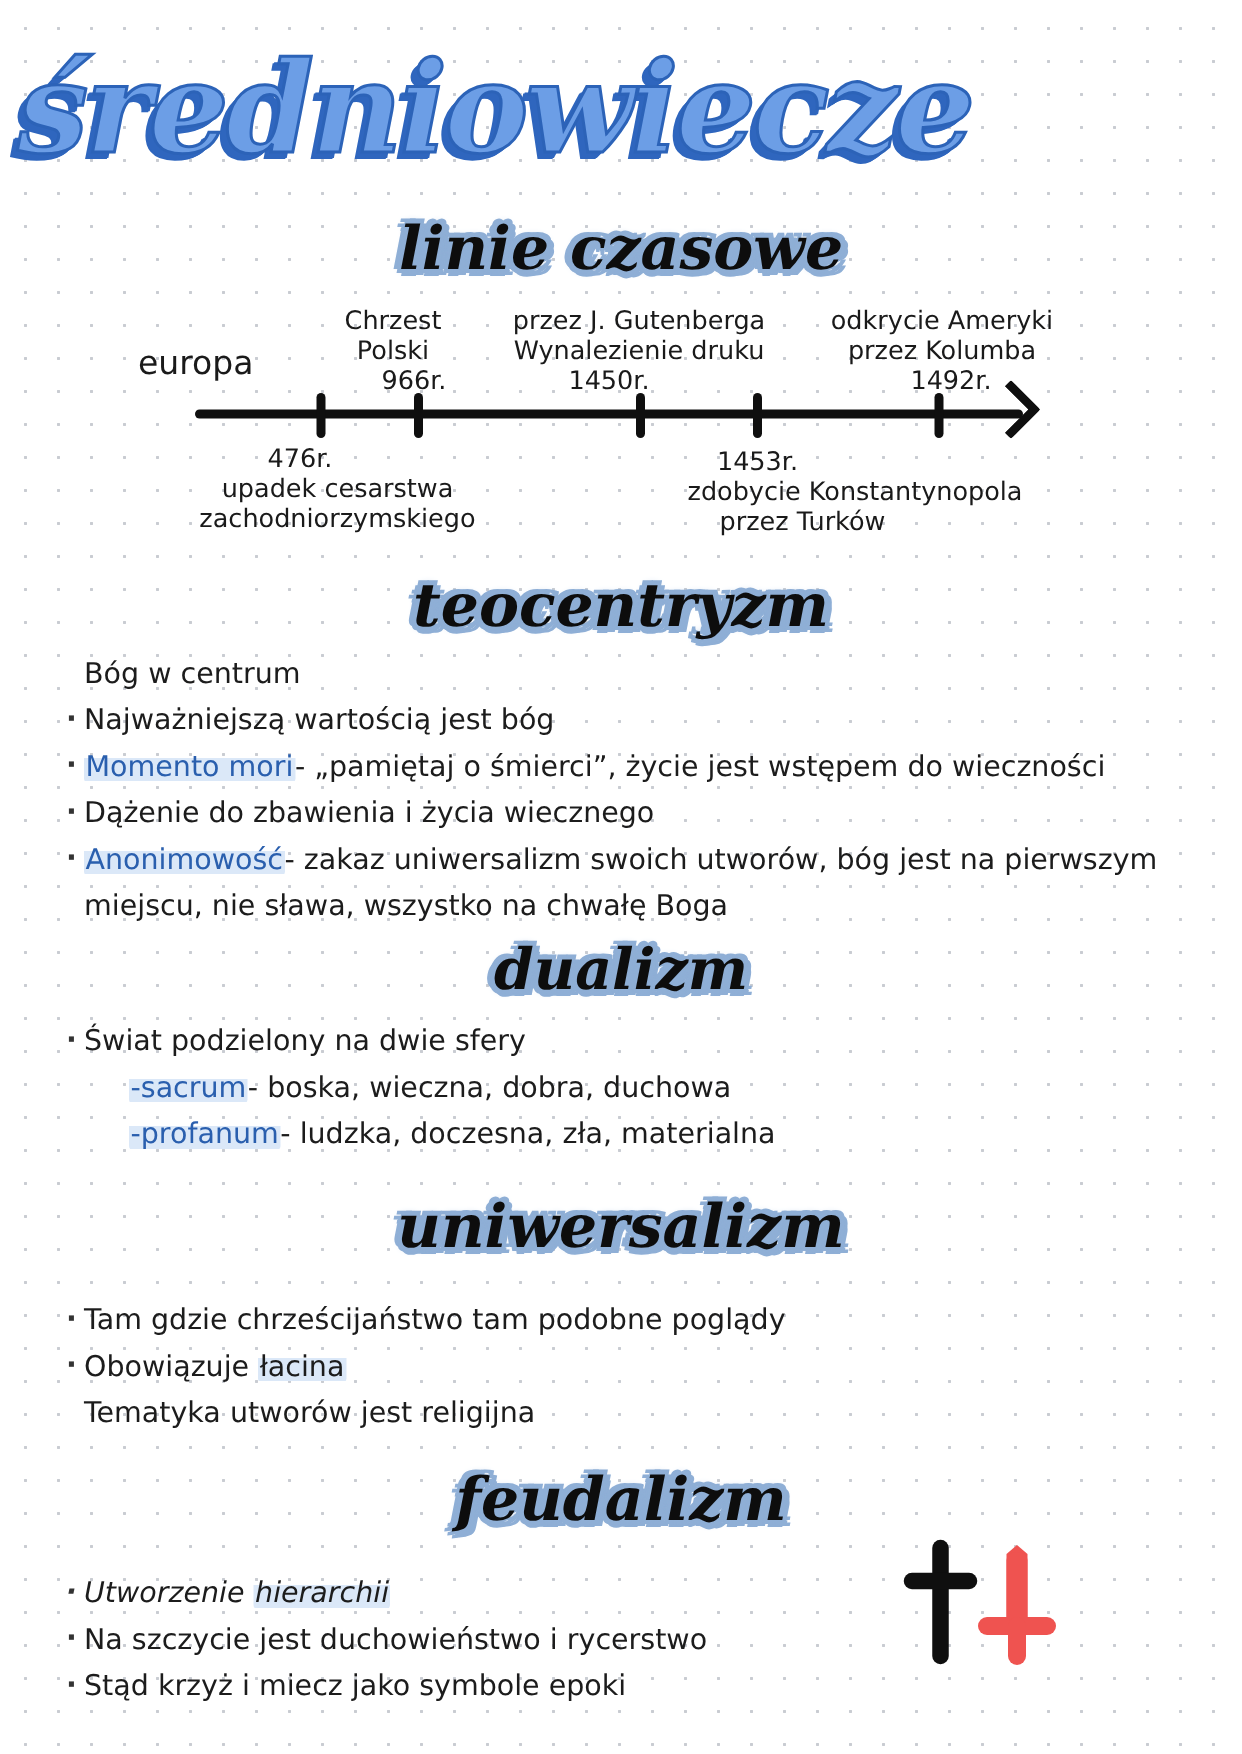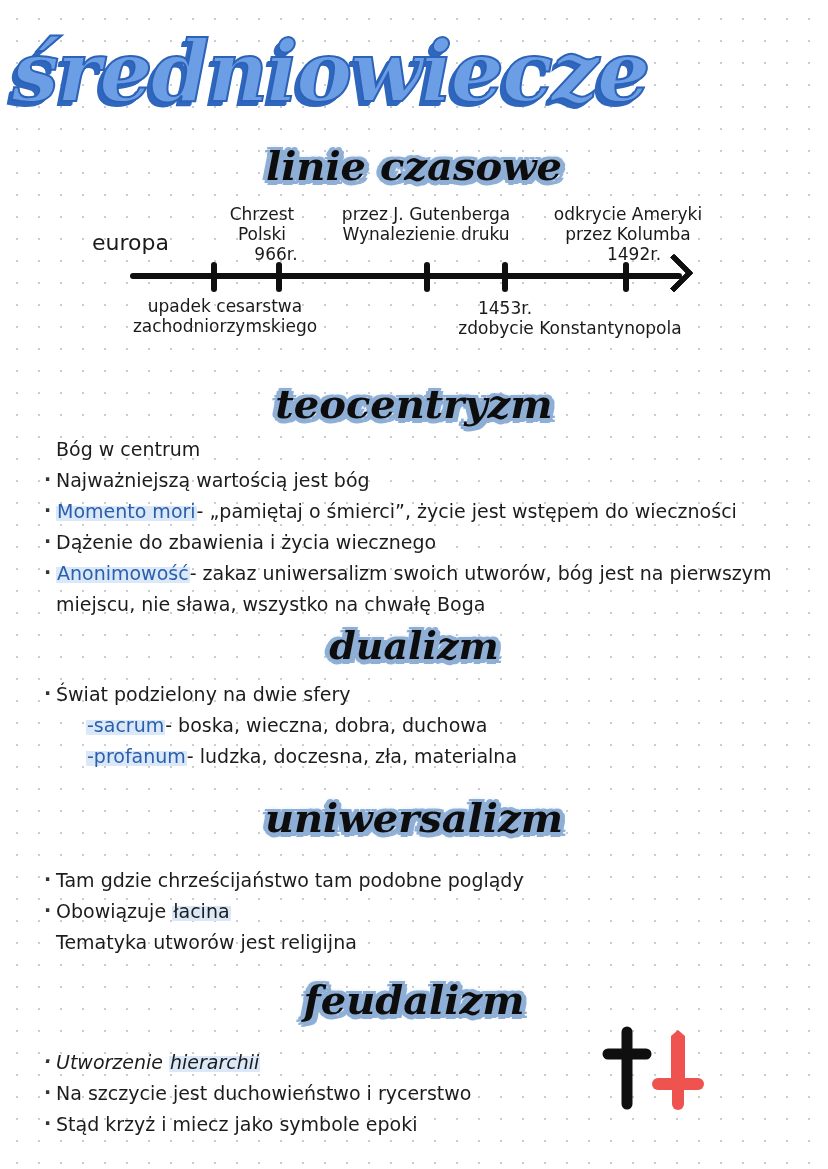--- a/index.html
+++ b/index.html
@@ -73,36 +73,39 @@
 
   <div class="abs tl-text" style="left:222px; top:204px; width:80px;">
     <div>Chrzest</div>
     <div>Polski</div>
     <div style="padding-left:28px">966r.</div>
   </div>
 
   <div class="abs tl-text" style="left:320px; top:204px; width:212px;">
     <div>przez J. Gutenberga</div>
     <div>Wynalezienie druku</div>
+    <div style="padding-right:40px">1450r.</div>
   </div>
 
   <div class="abs tl-text" style="left:548px; top:204px; width:160px;">
     <div>odkrycie Ameryki</div>
     <div>przez Kolumba</div>
     <div style="padding-left:12px">1492r.</div>
   </div>
 
   <div class="abs tl-text" style="left:100px; top:296px; width:250px;">
+    <div style="padding-right:50px">476r.</div>
     <div>upadek cesarstwa</div>
     <div>zachodniorzymskiego</div>
   </div>
 
   <div class="abs tl-text" style="left:430px; top:298px; width:280px;">
     <div style="padding-right:130px">1453r.</div>
     <div>zdobycie Konstantynopola</div>
+    <div style="padding-right:70px">przez Turków</div>
   </div>
 </div>
 
 <div class="abs heading h-teo">teocentryzm</div>
 <div>
   <div class="abs line" style="left:56px; top:433px;">Bóg w centrum</div>
   <div class="abs line bullet" style="left:56px; top:464px;">
     <span>Najważniejszą wartością jest bóg</span>
   </div>
   <div class="abs line bullet" style="left:56px; top:495px;">

